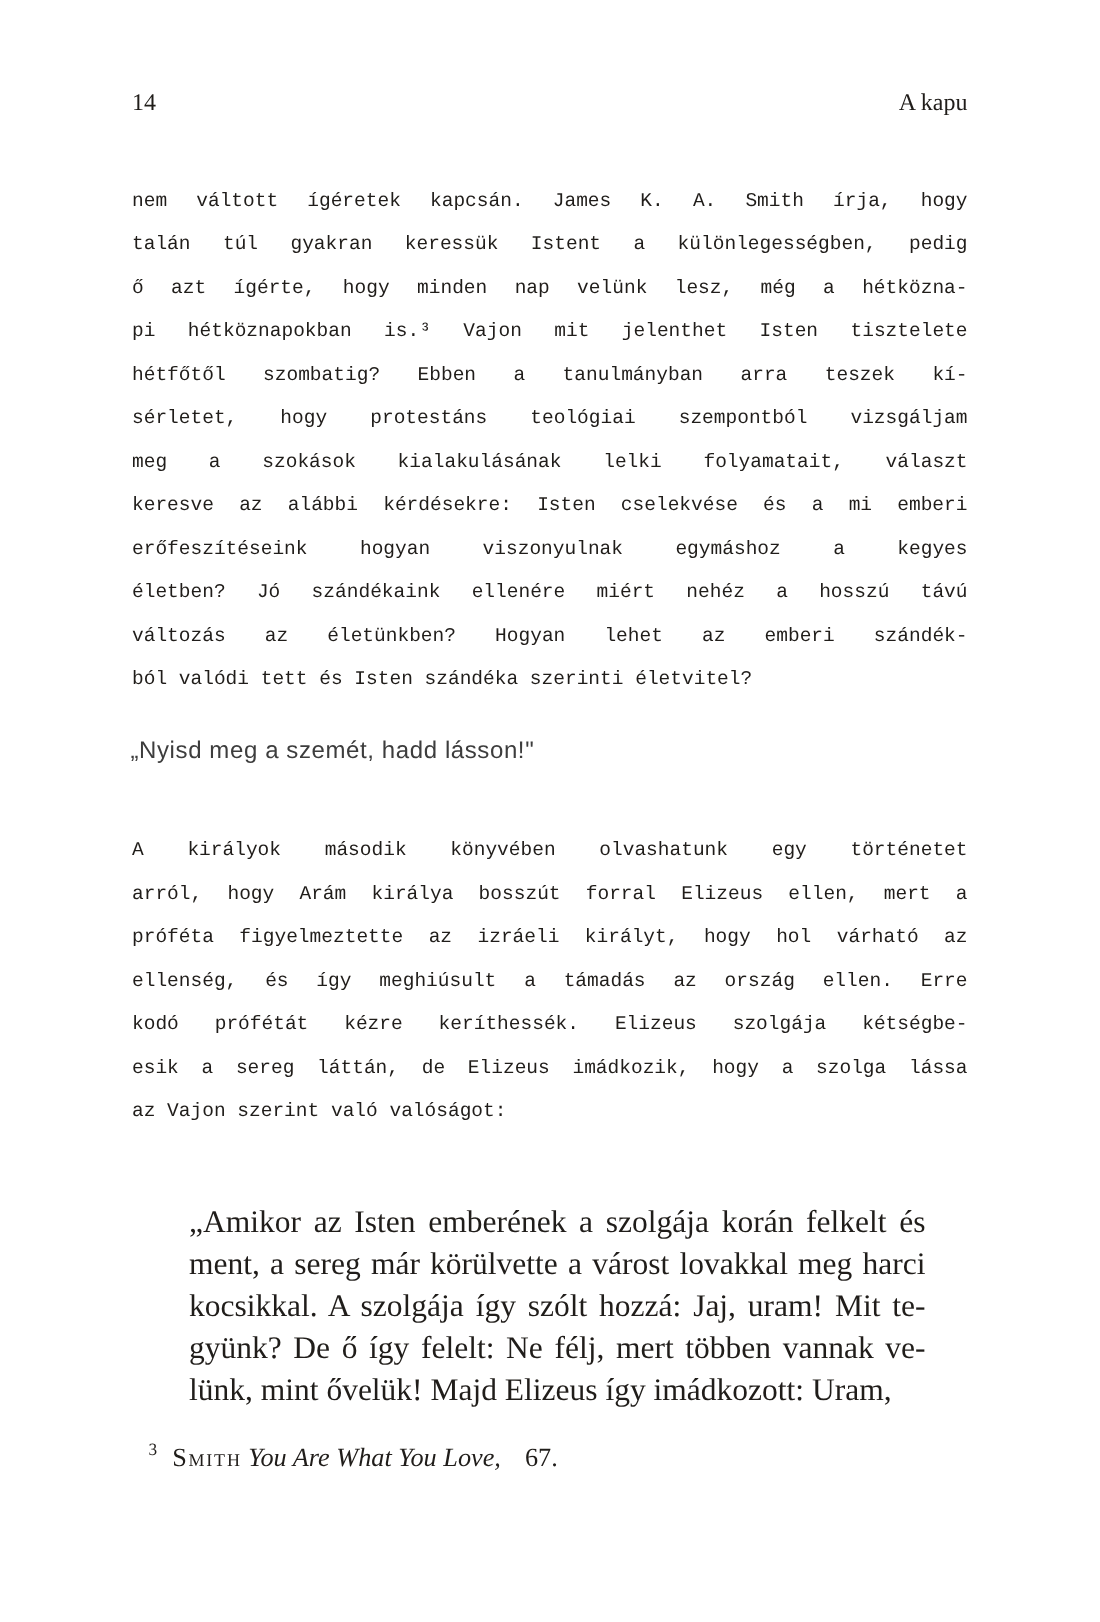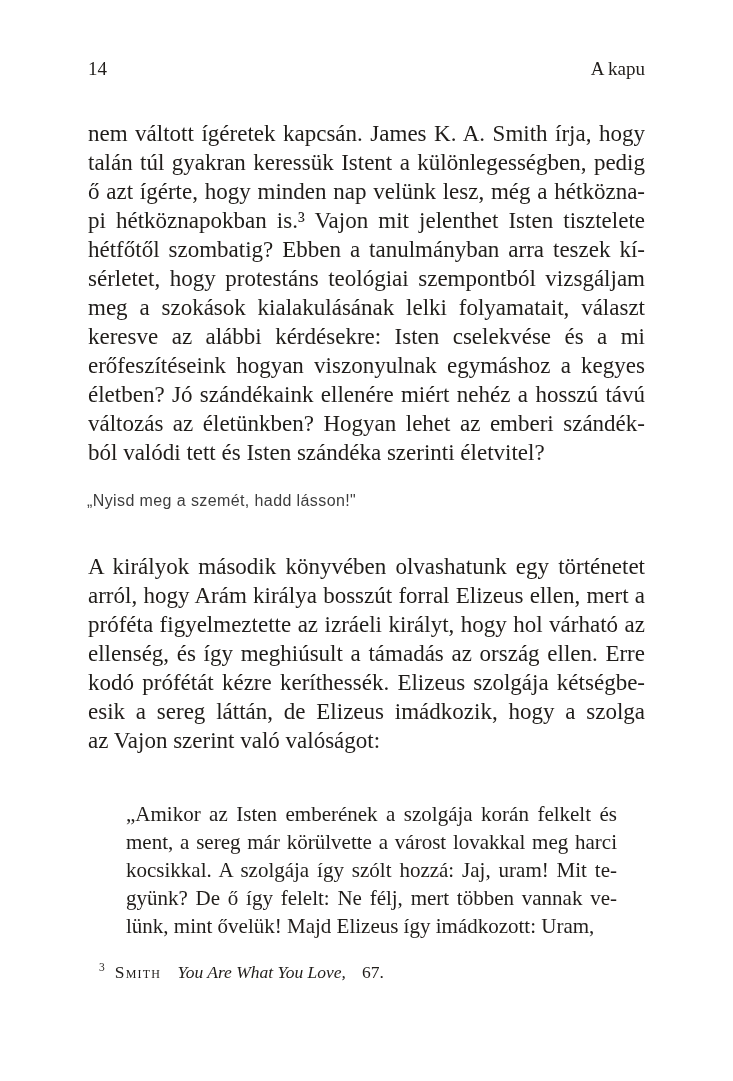--- a/index.html
+++ b/index.html
@@ -18,35 +18,36 @@
     color: var(--body-text);
     overflow: hidden;
   }
   .running-header {
     position: absolute;
     left: 88px;
     top: 58px;
     width: 557px;
     display: flex;
     justify-content: space-between;
-    font-size: 19px;
+    font-size: 16px;
     line-height: 22px;
   }
   .para { position: absolute; left: 88px; width: 557px; }
   .para .line,
   .blockquote .line {
     text-align: justify;
     text-align-last: justify;
     overflow: hidden;
     white-space: normal;
   }
   .para .line {
-    font-size: 23px;
+    font-size: 13px;
     line-height: 29px;
     height: 29px;
+    font-family: Liberation Mono, monospace;
   }
   .line.last { text-align-last: left; }
   .para1 { top: 119px; }
   .section-heading {
     position: absolute;
     left: 87px;
     top: 492px;
     margin: 0;
     font-family: "Liberation Sans", sans-serif;
     font-weight: 300;
@@ -75,21 +76,21 @@
     line-height: 22px;
   }
   .fn-marker {
     font-size: 11.5px;
     vertical-align: 7px;
     margin-right: 10px;
   }
   .fn-author {
     font-variant: small-caps;
     letter-spacing: 1.2px;
-    margin-right: 12px;
+    margin-right: 0;
   }
   .fn-title { font-style: italic; margin-right: 16px; }
 </style>
 </head>
 <body>
 
 <div class="page">
 
   <div class="running-header">
     <span>14</span>

